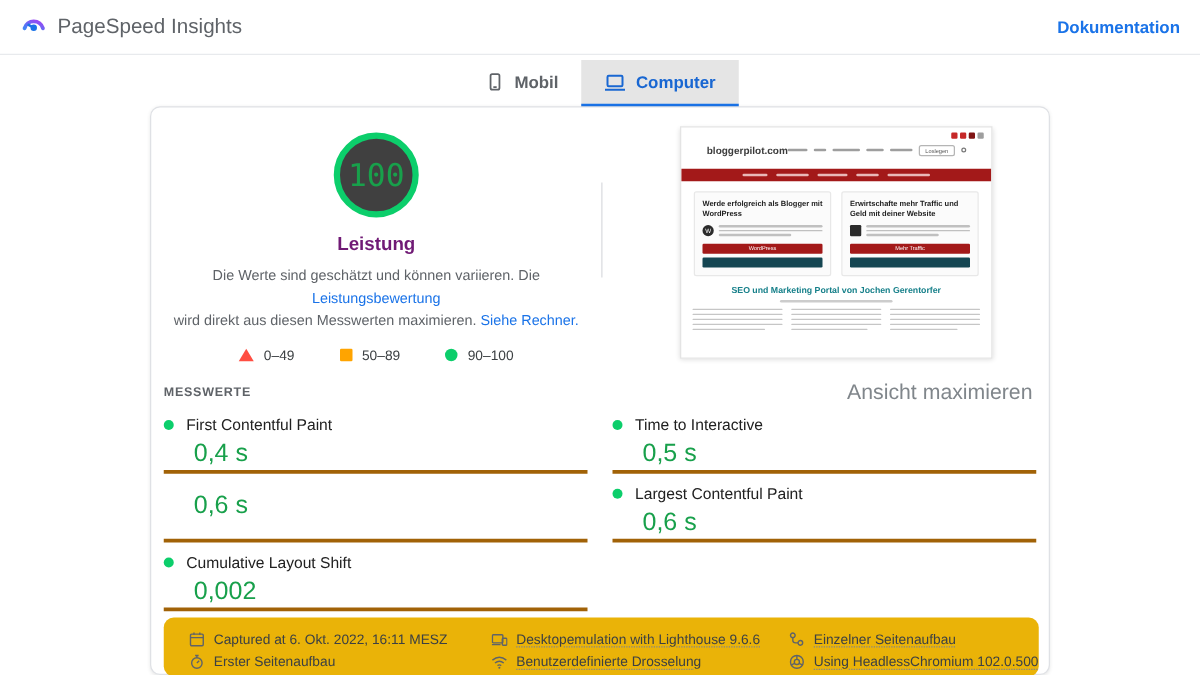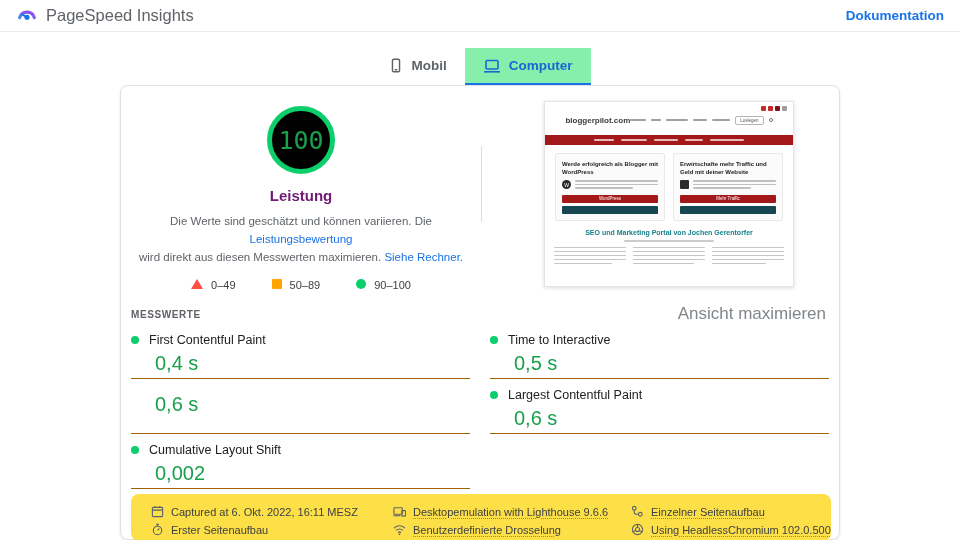--- a/index.html
+++ b/index.html
@@ -1,44 +1,44 @@
 <!DOCTYPE html>
 <html><head>
 <meta charset="utf-8">
 <style>
   * { margin:0; padding:0; box-sizing:border-box; }
   html,body { width:960px; height:540px; overflow:hidden; background:#fff;
               font-family:"Liberation Sans", sans-serif; position:relative; }
 
   
-  .header { position:absolute; left:0; top:0; width:960px; height:32px;
+  .header { position:absolute; left:0; top:0; width:960px; height:44px;
             display:flex; align-items:center; justify-content:space-between;
             padding:0 16px; border-bottom:1px solid #e8eaed; background:#fff; }
   .brand { display:flex; align-items:center; gap:8px; cursor:pointer; }
   .brand-title { font-size:16.5px; color:#5f6368; }
   .doc-link { font-size:13.5px; font-weight:bold; color:#1a73e8; text-decoration:none; }
 
   
   .tabbar { position:absolute; left:0; top:48px; width:960px; height:38px;
             display:flex; justify-content:center; background:#fff; }
   .tab { display:flex; align-items:center; gap:8px; padding:0 18px;
          font-size:13.5px; font-weight:bold; color:#5f6368;
          border-bottom:3px solid transparent; cursor:pointer; }
-  .tab.selected { color:#1967d2; background:#86efac; border-bottom-color:#1a73e8; }
+  .tab.selected { color:#1967d2; background:#e5e5e5; border-bottom-color:#1a73e8; }
   .tab svg { display:block; }
 
   
   .card { position:absolute; left:120px; top:85px; width:720px; height:455px;
           background:#fff; border:1px solid #dfe1e5; border-radius:8px;
           box-shadow:0 1px 3px rgba(60,64,67,.12); }
 
   
   .score-col { position:absolute; left:0; top:0; width:360px; text-align:center; }
   .gauge { width:68px; height:68px; margin:20px auto 0; border-radius:50%;
-           border:5px solid #0cce6b; background:#000000;
+           border:5px solid #0cce6b; background:#404040;
            display:flex; align-items:center; justify-content:center; }
   .gauge-num { font-family:"DejaVu Sans Mono", monospace; font-size:25px; color:#18a04b; }
   .score-label { margin-top:13px; font-size:15px; font-weight:bold; color:#701a75; }
   .score-desc { margin:9px auto 0; width:350px; font-size:11.5px; line-height:1.55; color:#5f6368; }
   .score-desc a { color:#1a73e8; text-decoration:none; }
   .legend { margin-top:13px; display:flex; justify-content:center; gap:36px;
             font-size:11px; color:#3c4043; }
   .legend-item { display:flex; align-items:flex-start; gap:8px; }
   .lg-tri { width:0; height:0; border-left:6px solid transparent; border-right:6px solid transparent;
             border-bottom:10px solid #ff4e42; }
@@ -82,29 +82,29 @@
   .t-col { flex:1; }
   .t-col i { display:block; height:1.5px; background:#c6c6c6; margin-bottom:2.5px; border-radius:1px; }
 
   
   .metrics-head { position:absolute; left:10px; right:13px; top:218px;
                   display:flex; justify-content:space-between; align-items:center; }
   .metrics-title { font-size:10px; font-weight:bold; letter-spacing:.6px; color:#5f6368; }
   .metrics-expand { font-size:17px; color:#80868b; cursor:pointer; }
   .metrics-grid { position:absolute; left:10px; right:10px; top:238px;
                   display:grid; grid-template-columns:1fr 1fr; column-gap:20px; }
-  .metric { height:55px; border-bottom:1px solid #a16207; padding-top:9px; }
+  .metric { height:55px; border-bottom:3px solid #a16207; padding-top:9px; }
   .metric-top { display:flex; align-items:center; gap:10px; }
   .metric-dot { width:8px; height:8px; border-radius:50%; background:#0cce6b; flex:0 0 8px; }
   .metric-label { font-size:12.5px; color:#212121; }
   .metric-value { margin:5px 0 0 24px; font-size:20px; color:#18a04b; }
 
   
   .env { position:absolute; left:10px; top:408px; width:700px; height:47px;
-         background:#fde047; border-radius:8px; padding:9px 0 0 20px;
+         background:#eab308; border-radius:8px; padding:9px 0 0 20px;
          display:grid; grid-template-columns:242px 238px 1fr; grid-auto-rows:17px; row-gap:1px;
          overflow:hidden; }
   .env-item { display:flex; align-items:center; gap:7px; font-size:11px; color:#3c4043;
               white-space:nowrap; overflow:hidden; }
   .env-item svg { flex:0 0 13px; color:#5f6368; }
   .env-item.dotted .env-text { text-decoration:underline dotted #80868b; text-underline-offset:2px; cursor:pointer; }
 </style>
 </head>
 <body>
 

